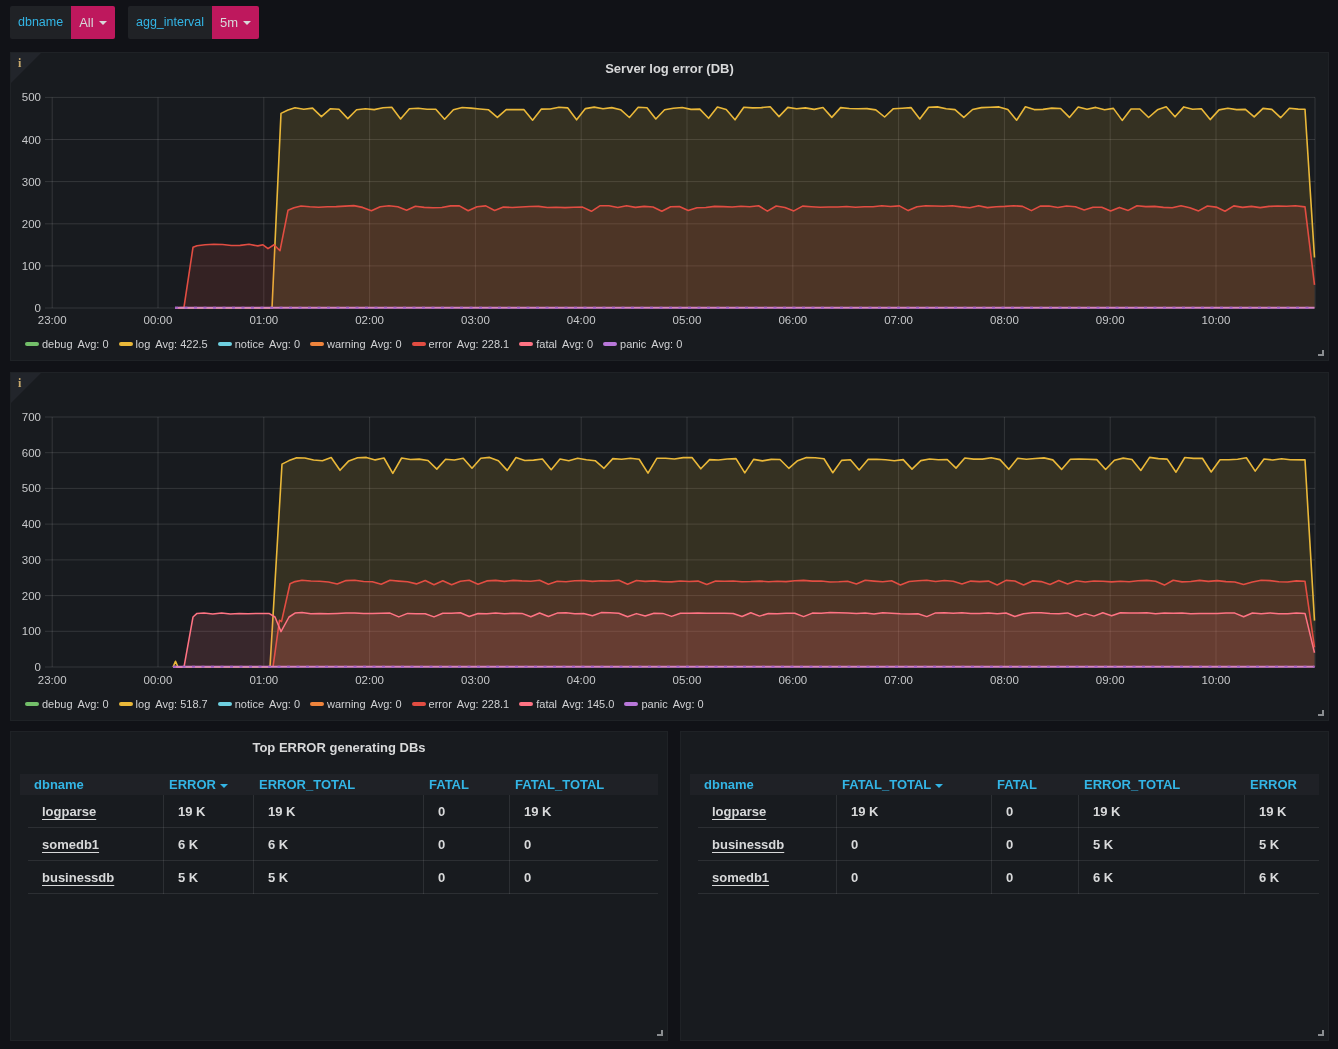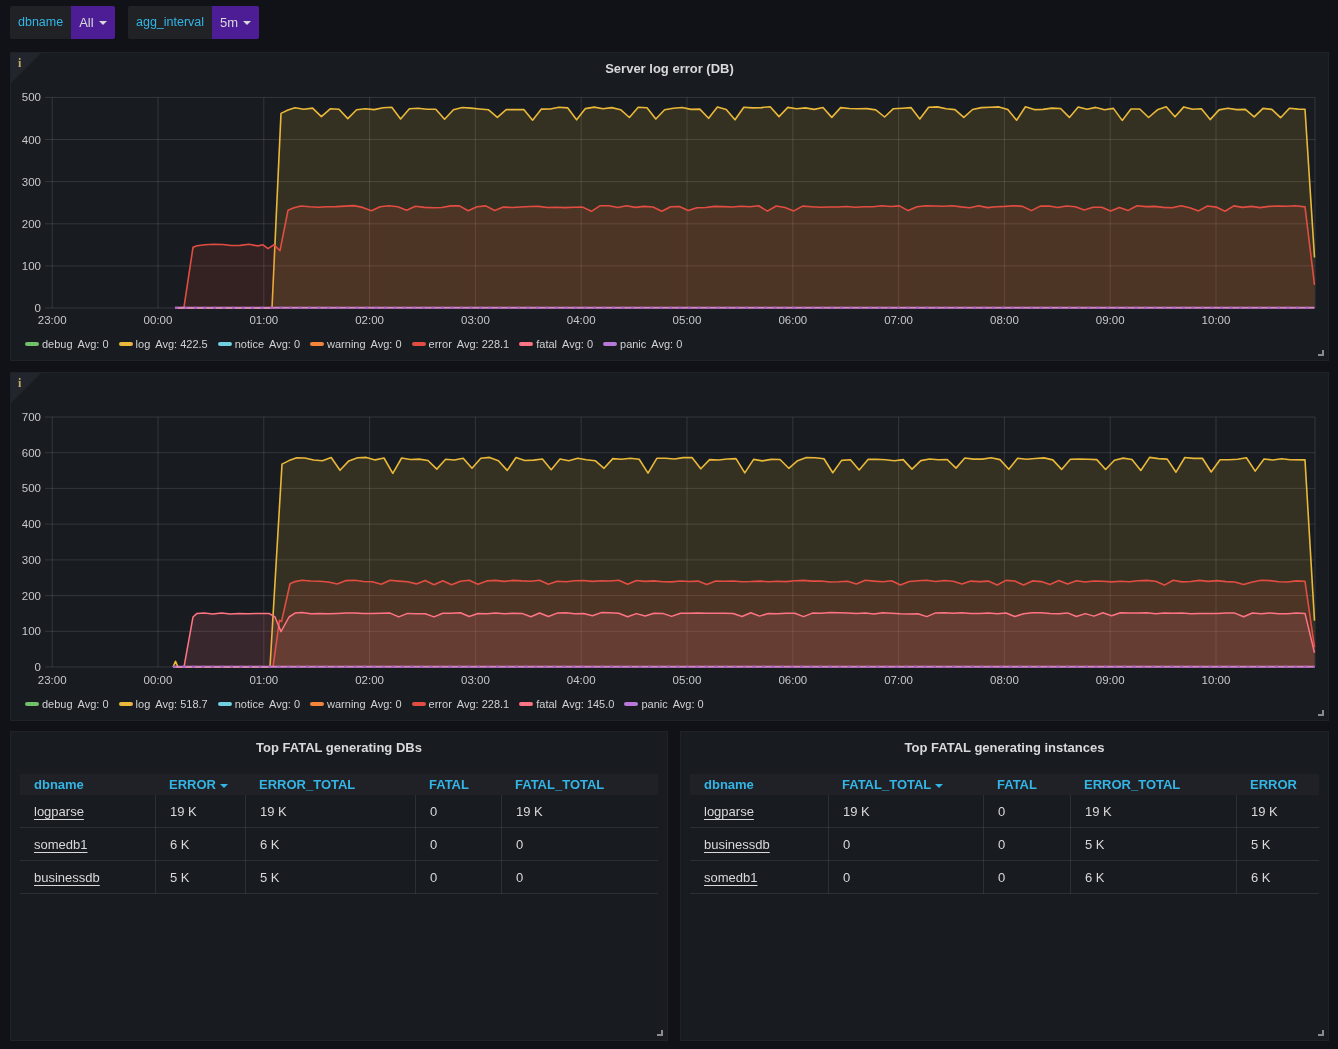--- a/index.html
+++ b/index.html
@@ -8,27 +8,27 @@
 .infoi { position:absolute; left:7px; top:3px; color:#c8a96d; font-family:"Liberation Serif", serif; font-weight:bold; font-size:12px; }
 .rsz { position:absolute; right:4px; bottom:4px; width:6px; height:6px; border-right:2px solid #8a8d90; border-bottom:2px solid #8a8d90; }
 .legend { position:absolute; left:14px; color:#d0d1d3; font-size:11px; white-space:nowrap; }
 .li { margin-right:10px; }
 .sw { display:inline-block; width:14px; height:4px; border-radius:2px; vertical-align:middle; margin-right:3px; margin-top:-2px; }
 .ln { margin-right:5px;text-align:center; }
 .lv { }
 
 .ctrl { position:absolute; top:6px; height:33px; display:flex; border-radius:2px; overflow:hidden; }
 .clabel { background:#202226; color:#33b5e5; font-size:12.5px; font-weight:500; line-height:33px; padding:0 8px; }
-.cval { background:#4c1d95; color:#d8d9da; font-size:13px; line-height:33px; padding:0 8px; display:flex; align-items:center; }
+.cval { background:#be185d; color:#d8d9da; font-size:13px; line-height:33px; padding:0 8px; display:flex; align-items:center; }
 .caret { width:0; height:0; border-left:4px solid transparent; border-right:4px solid transparent; border-top:4px solid #d8d9da; margin-left:5px; }
 
 .thead { position:absolute; left:9px; right:9px; top:42px; height:21px; background:#1f2126; }
 .th { position:absolute; top:0; height:21px; line-height:21px; color:#33b5e5; font-size:13px; font-weight:bold; white-space:nowrap; }
 .sort { display:inline-block; width:0; height:0; border-left:4px solid transparent; border-right:4px solid transparent; border-top:4px solid #33b5e5; margin-left:4px; margin-bottom:1px; }
-.trow { position:absolute; left:9px; right:9px; height:33px; border-bottom:1px solid rgba(255,255,255,0.09); }
+.trow { position:absolute; left:17px; right:9px; height:33px; border-bottom:1px solid rgba(255,255,255,0.09);font-weight:bold; }
 .td { position:absolute; top:0; height:33px; line-height:33px; color:#d8d9da; font-size:13px; border-left:1px solid rgba(255,255,255,0.09); white-space:nowrap; }
 .td.first { border-left:none; }
 .lnk { text-decoration:underline; text-underline-offset:3px; }
 </style></head>
 <body>
 <div class="ctrl" style="left:10px">
   <div class="clabel">dbname</div>
   <div class="cval">All<span class="caret"></span></div>
 </div>
 <div class="ctrl" style="left:128px">
@@ -149,21 +149,21 @@
       <path d="M162.0 294.0 L173.0 294.0 L182.0 244.0 L186.0 240.4 L193.0 239.9 L201.8 241.0 L210.6 239.9 L219.4 240.9 L228.2 240.4 L237.0 240.8 L245.8 240.4 L258.0 240.4 L264.0 244.0 L270.0 258.6 L278.0 244.0 L284.0 240.1 L291.0 239.6 L299.8 240.8 L308.6 240.5 L317.4 240.8 L326.2 240.4 L335.0 240.1 L343.8 239.9 L352.6 240.6 L361.4 240.6 L370.2 240.2 L379.0 240.1 L387.8 243.9 L396.6 240.4 L405.4 240.7 L414.2 240.8 L423.0 243.9 L431.8 240.3 L440.6 240.2 L449.4 239.7 L458.2 243.5 L467.0 240.5 L475.8 240.7 L484.6 240.0 L493.4 240.8 L502.2 240.3 L511.0 240.4 L519.8 243.8 L528.6 240.0 L537.4 243.5 L546.2 240.1 L555.0 239.8 L563.8 240.8 L572.6 240.4 L581.4 242.7 L590.2 239.6 L599.0 239.8 L607.8 240.3 L616.6 243.7 L625.4 240.6 L634.2 243.0 L643.0 240.3 L651.8 240.4 L660.6 243.4 L669.4 240.2 L678.2 240.2 L687.0 240.1 L695.8 240.2 L704.6 240.2 L713.4 240.2 L722.2 240.5 L731.0 243.5 L739.8 239.8 L748.6 243.1 L757.4 240.5 L766.2 240.7 L775.0 240.3 L783.8 240.2 L792.6 243.6 L801.4 240.1 L810.2 240.2 L819.0 239.6 L827.8 239.8 L836.6 240.1 L845.4 240.5 L854.2 239.9 L863.0 240.9 L871.8 239.8 L880.6 240.2 L889.4 240.7 L898.2 240.9 L907.0 240.7 L915.8 243.6 L924.6 239.9 L933.4 239.7 L942.2 240.2 L951.0 239.8 L959.8 240.5 L968.6 240.5 L977.4 239.9 L986.2 240.7 L995.0 240.0 L1003.8 243.5 L1012.6 240.8 L1021.4 239.8 L1030.2 239.8 L1039.0 240.6 L1047.8 240.8 L1056.6 239.9 L1065.4 243.5 L1074.2 240.6 L1083.0 243.1 L1091.8 239.8 L1100.6 242.8 L1109.4 239.7 L1118.2 240.1 L1127.0 240.1 L1135.8 239.8 L1144.6 240.7 L1153.4 240.0 L1162.2 240.3 L1171.0 239.9 L1179.8 240.7 L1188.6 240.6 L1197.4 240.6 L1206.2 240.4 L1215.0 240.1 L1223.8 240.1 L1232.6 243.7 L1241.4 240.0 L1250.2 240.8 L1259.0 239.9 L1267.8 240.7 L1276.6 240.8 L1285.4 239.9 L1294.0 240.4 L1303.5 279.7 L1303.5 294.0 L162.0 294.0 Z" fill="rgba(255,115,131,0.14)" stroke="none"></path>
       <path d="M162.0 294.0 L173.0 294.0 L182.0 244.0 L186.0 240.4 L193.0 239.9 L201.8 241.0 L210.6 239.9 L219.4 240.9 L228.2 240.4 L237.0 240.8 L245.8 240.4 L258.0 240.4 L264.0 244.0 L270.0 258.6 L278.0 244.0 L284.0 240.1 L291.0 239.6 L299.8 240.8 L308.6 240.5 L317.4 240.8 L326.2 240.4 L335.0 240.1 L343.8 239.9 L352.6 240.6 L361.4 240.6 L370.2 240.2 L379.0 240.1 L387.8 243.9 L396.6 240.4 L405.4 240.7 L414.2 240.8 L423.0 243.9 L431.8 240.3 L440.6 240.2 L449.4 239.7 L458.2 243.5 L467.0 240.5 L475.8 240.7 L484.6 240.0 L493.4 240.8 L502.2 240.3 L511.0 240.4 L519.8 243.8 L528.6 240.0 L537.4 243.5 L546.2 240.1 L555.0 239.8 L563.8 240.8 L572.6 240.4 L581.4 242.7 L590.2 239.6 L599.0 239.8 L607.8 240.3 L616.6 243.7 L625.4 240.6 L634.2 243.0 L643.0 240.3 L651.8 240.4 L660.6 243.4 L669.4 240.2 L678.2 240.2 L687.0 240.1 L695.8 240.2 L704.6 240.2 L713.4 240.2 L722.2 240.5 L731.0 243.5 L739.8 239.8 L748.6 243.1 L757.4 240.5 L766.2 240.7 L775.0 240.3 L783.8 240.2 L792.6 243.6 L801.4 240.1 L810.2 240.2 L819.0 239.6 L827.8 239.8 L836.6 240.1 L845.4 240.5 L854.2 239.9 L863.0 240.9 L871.8 239.8 L880.6 240.2 L889.4 240.7 L898.2 240.9 L907.0 240.7 L915.8 243.6 L924.6 239.9 L933.4 239.7 L942.2 240.2 L951.0 239.8 L959.8 240.5 L968.6 240.5 L977.4 239.9 L986.2 240.7 L995.0 240.0 L1003.8 243.5 L1012.6 240.8 L1021.4 239.8 L1030.2 239.8 L1039.0 240.6 L1047.8 240.8 L1056.6 239.9 L1065.4 243.5 L1074.2 240.6 L1083.0 243.1 L1091.8 239.8 L1100.6 242.8 L1109.4 239.7 L1118.2 240.1 L1127.0 240.1 L1135.8 239.8 L1144.6 240.7 L1153.4 240.0 L1162.2 240.3 L1171.0 239.9 L1179.8 240.7 L1188.6 240.6 L1197.4 240.6 L1206.2 240.4 L1215.0 240.1 L1223.8 240.1 L1232.6 243.7 L1241.4 240.0 L1250.2 240.8 L1259.0 239.9 L1267.8 240.7 L1276.6 240.8 L1285.4 239.9 L1294.0 240.4 L1303.5 279.7" fill="none" stroke="#FF7383" stroke-width="1.5" stroke-linejoin="round"></path>
       <path d="M162.0 293.8 L1303.5 293.8" fill="none" stroke="#d583c3" stroke-width="2.0" stroke-linejoin="round"></path>
       <path d="M162.0 293.8 L1303.5 293.8" fill="none" stroke="#a563c8" stroke-width="2.0" stroke-linejoin="round" stroke-dasharray="3 6.5"></path>
     </svg>
   <div class="legend" style="top:325px"><span class="li"><span class="sw" style="background:#73BF69"></span><span class="ln">debug</span><span class="lv">Avg: 0</span></span><span class="li"><span class="sw" style="background:#EAB839"></span><span class="ln">log</span><span class="lv">Avg: 518.7</span></span><span class="li"><span class="sw" style="background:#6ED0E0"></span><span class="ln">notice</span><span class="lv">Avg: 0</span></span><span class="li"><span class="sw" style="background:#EF843C"></span><span class="ln">warning</span><span class="lv">Avg: 0</span></span><span class="li"><span class="sw" style="background:#E24D42"></span><span class="ln">error</span><span class="lv">Avg: 228.1</span></span><span class="li"><span class="sw" style="background:#FF7383"></span><span class="ln">fatal</span><span class="lv">Avg: 145.0</span></span><span class="li"><span class="sw" style="background:#B877D9"></span><span class="ln">panic</span><span class="lv">Avg: 0</span></span></div>
   <div class="rsz"></div>
 </div>
 
 <div class="panel" style="left:10px;top:731px;width:658px;height:310px">
-  <div class="ptitle">Top FATAL generating DBs</div>
+  <div class="ptitle">Top ERROR generating DBs</div>
   <div class="thead">
       <div class="th" style="left:0px;width:135px;padding-left:14px">dbname</div>
       <div class="th" style="left:135px;width:90px;padding-left:14px">ERROR<span class="sort"></span></div>
       <div class="th" style="left:225px;width:170px;padding-left:14px">ERROR_TOTAL</div>
       <div class="th" style="left:395px;width:86px;padding-left:14px">FATAL</div>
       <div class="th" style="left:481px;width:156px;padding-left:14px">FATAL_TOTAL</div>
     </div>
     <div class="trow" style="top:63px">
       <div class="td first" style="left:0px;width:135px;padding-left:14px"><span class="lnk">logparse</span></div>
       <div class="td" style="left:135px;width:90px;padding-left:14px">19 K</div>
@@ -182,21 +182,20 @@
       <div class="td first" style="left:0px;width:135px;padding-left:14px"><span class="lnk">businessdb</span></div>
       <div class="td" style="left:135px;width:90px;padding-left:14px">5 K</div>
       <div class="td" style="left:225px;width:170px;padding-left:14px">5 K</div>
       <div class="td" style="left:395px;width:86px;padding-left:14px">0</div>
       <div class="td" style="left:481px;width:156px;padding-left:14px">0</div>
     </div>
   <div class="rsz"></div>
 </div>
 
 <div class="panel" style="left:680px;top:731px;width:649px;height:310px">
-  <div class="ptitle">Top FATAL generating instances</div>
   <div class="thead">
       <div class="th" style="left:0px;width:138px;padding-left:14px">dbname</div>
       <div class="th" style="left:138px;width:155px;padding-left:14px">FATAL_TOTAL<span class="sort"></span></div>
       <div class="th" style="left:293px;width:87px;padding-left:14px">FATAL</div>
       <div class="th" style="left:380px;width:166px;padding-left:14px">ERROR_TOTAL</div>
       <div class="th" style="left:546px;width:87px;padding-left:14px">ERROR</div>
     </div>
     <div class="trow" style="top:63px">
       <div class="td first" style="left:0px;width:138px;padding-left:14px"><span class="lnk">logparse</span></div>
       <div class="td" style="left:138px;width:155px;padding-left:14px">19 K</div>

